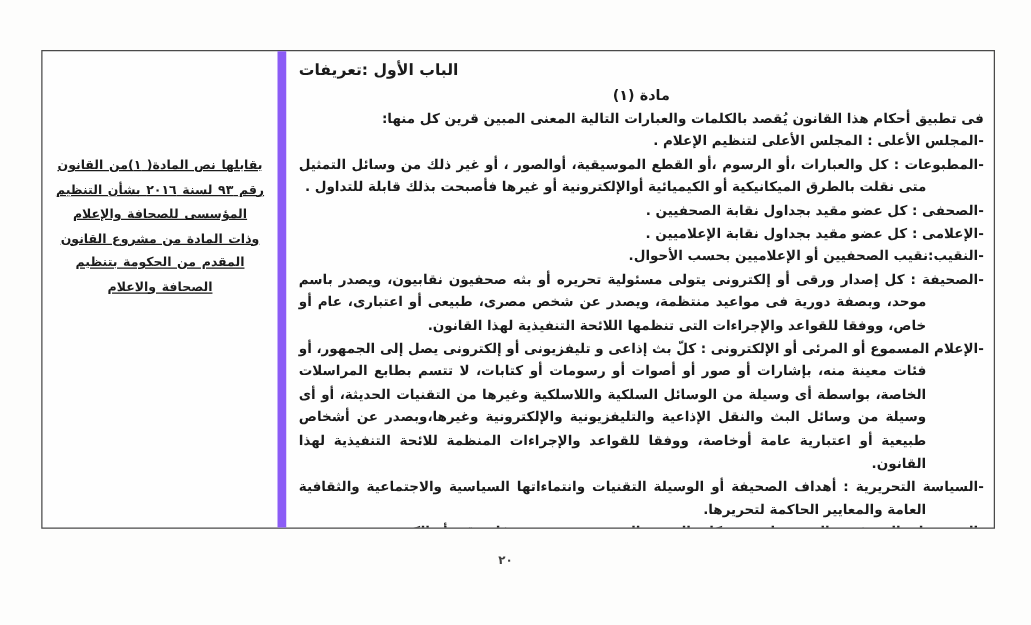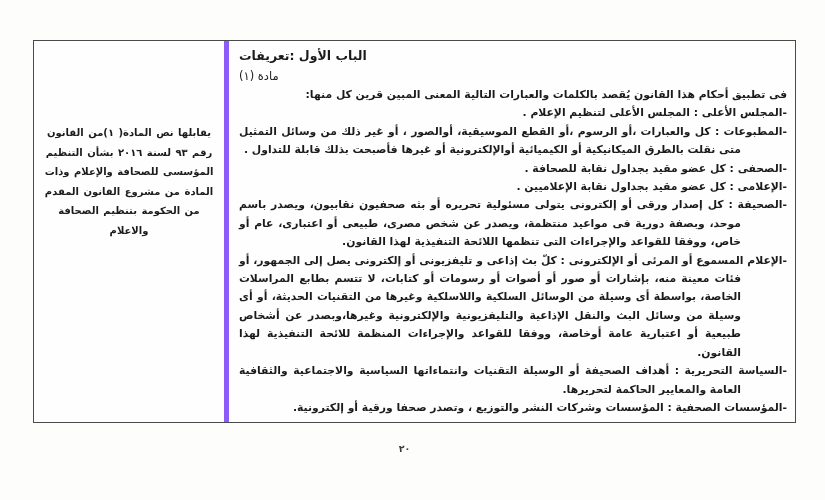--- a/index.html
+++ b/index.html
@@ -22,23 +22,24 @@
     top: 40px;
     width: 763px;
     height: 383px;
     display: flex;
     border: 1px solid #4a4a4a;
     background: #fefefe;
   }
   .margin-cell {
     width: 195px;
     flex: 0 0 195px;
-    border-right: 5px solid #8b5cf6;
+    border-right: 7px solid #8b5cf6;
     direction: rtl;
     padding: 82px 10px 0 10px;
+    text-decoration: underline;
   }
   .margin-note {
     font-size: 10px;
     font-weight: bold;
     line-height: 19.5px;
     text-align: center;
     word-spacing: 1px;
   }
   .main-cell {
     flex: 1 1 auto;
@@ -47,22 +48,22 @@
     overflow: hidden;
   }
   .chapter-title {
     text-align: left;
     font-weight: bold;
     font-size: 12.5px;
     line-height: 20px;
     margin-top: 2px;
   }
   .article-title {
-    text-align: left;
-    font-weight: normal;
+    text-align: center;
+    font-weight: bold;
     font-size: 11.5px;
     line-height: 20px;
   }
   .body-text p {
     font-size: 10.8px;
     font-weight: bold;
     line-height: 18.4px;
     text-align: justify;
     color: #1b1b1b;
   }
@@ -97,22 +98,23 @@
     </div>
 
     <div class="main-cell">
       <div class="chapter-title">الباب الأول :تعريفات</div>
       <div class="article-title">مادة (١)</div>
 
       <div class="body-text">
         <p class="intro">فى تطبيق أحكام هذا القانون يُقصد بالكلمات والعبارات التالية المعنى المبين قرين كل منها:</p>
         <p class="definition">-المجلس الأعلى : المجلس الأعلى لتنظيم الإعلام .</p>
         <p class="definition">-المطبوعات : كل والعبارات ،أو الرسوم ،أو القطع الموسيقية، أوالصور ،  أو غير ذلك من وسائل التمثيل متى نقلت بالطرق الميكانيكية أو الكيميائية أوالإلكترونية أو غيرها  فأصبحت بذلك قابلة للتداول .</p>
-        <p class="definition">-الصحفى : كل عضو مقيد بجداول نقابة للصحافة .</p>
+        <p class="definition">-الصحفى : كل عضو مقيد بجداول نقابة الصحفيين .</p>
         <p class="definition">-الإعلامى : كل عضو مقيد بجداول نقابة الإعلاميين .</p>
+        <p class="definition">-النقيب:نقيب الصحفيين أو الإعلاميين بحسب الأحوال.</p>
         <p class="definition">-الصحيفة : كل إصدار ورقى أو إلكترونى يتولى مسئولية تحريره أو بثه صحفيون نقابيون، ويصدر باسم موحد، وبصفة دورية فى مواعيد منتظمة، ويصدر عن شخص مصرى، طبيعى أو اعتبارى، عام أو خاص، ووفقا للقواعد والإجراءات التى تنظمها اللائحة التنفيذية لهذا القانون.</p>
         <p class="definition">-الإعلام المسموع أو المرئى أو الإلكترونى : كلّ بث إذاعى و تليفزيونى أو إلكترونى يصل إلى الجمهور، أو فئات معينة منه، بإشارات أو صور أو أصوات أو رسومات أو كتابات، لا تتسم بطابع المراسلات الخاصة، بواسطة أى وسيلة من الوسائل السلكية واللاسلكية وغيرها من التقنيات الحديثة، أو أى وسيلة من وسائل البث والنقل الإذاعية والتليفزيونية والإلكترونية وغيرها،وبصدر عن أشخاص طبيعية أو اعتبارية عامة أوخاصة، ووفقا للقواعد والإجراءات المنظمة للائحة التنفيذية لهذا القانون.</p>
         <p class="definition">-السياسة التحريرية : أهداف الصحيفة أو الوسيلة التقنيات وانتماءاتها السياسية والاجتماعية والثقافية العامة والمعايير الحاكمة لتحريرها.</p>
         <p class="definition">-المؤسسات الصحفية : المؤسسات وشركات النشر والتوزيع ، وتصدر صحفا ورقية أو إلكترونية.</p>
 
       </div>
     </div>
 
   </div>
 

